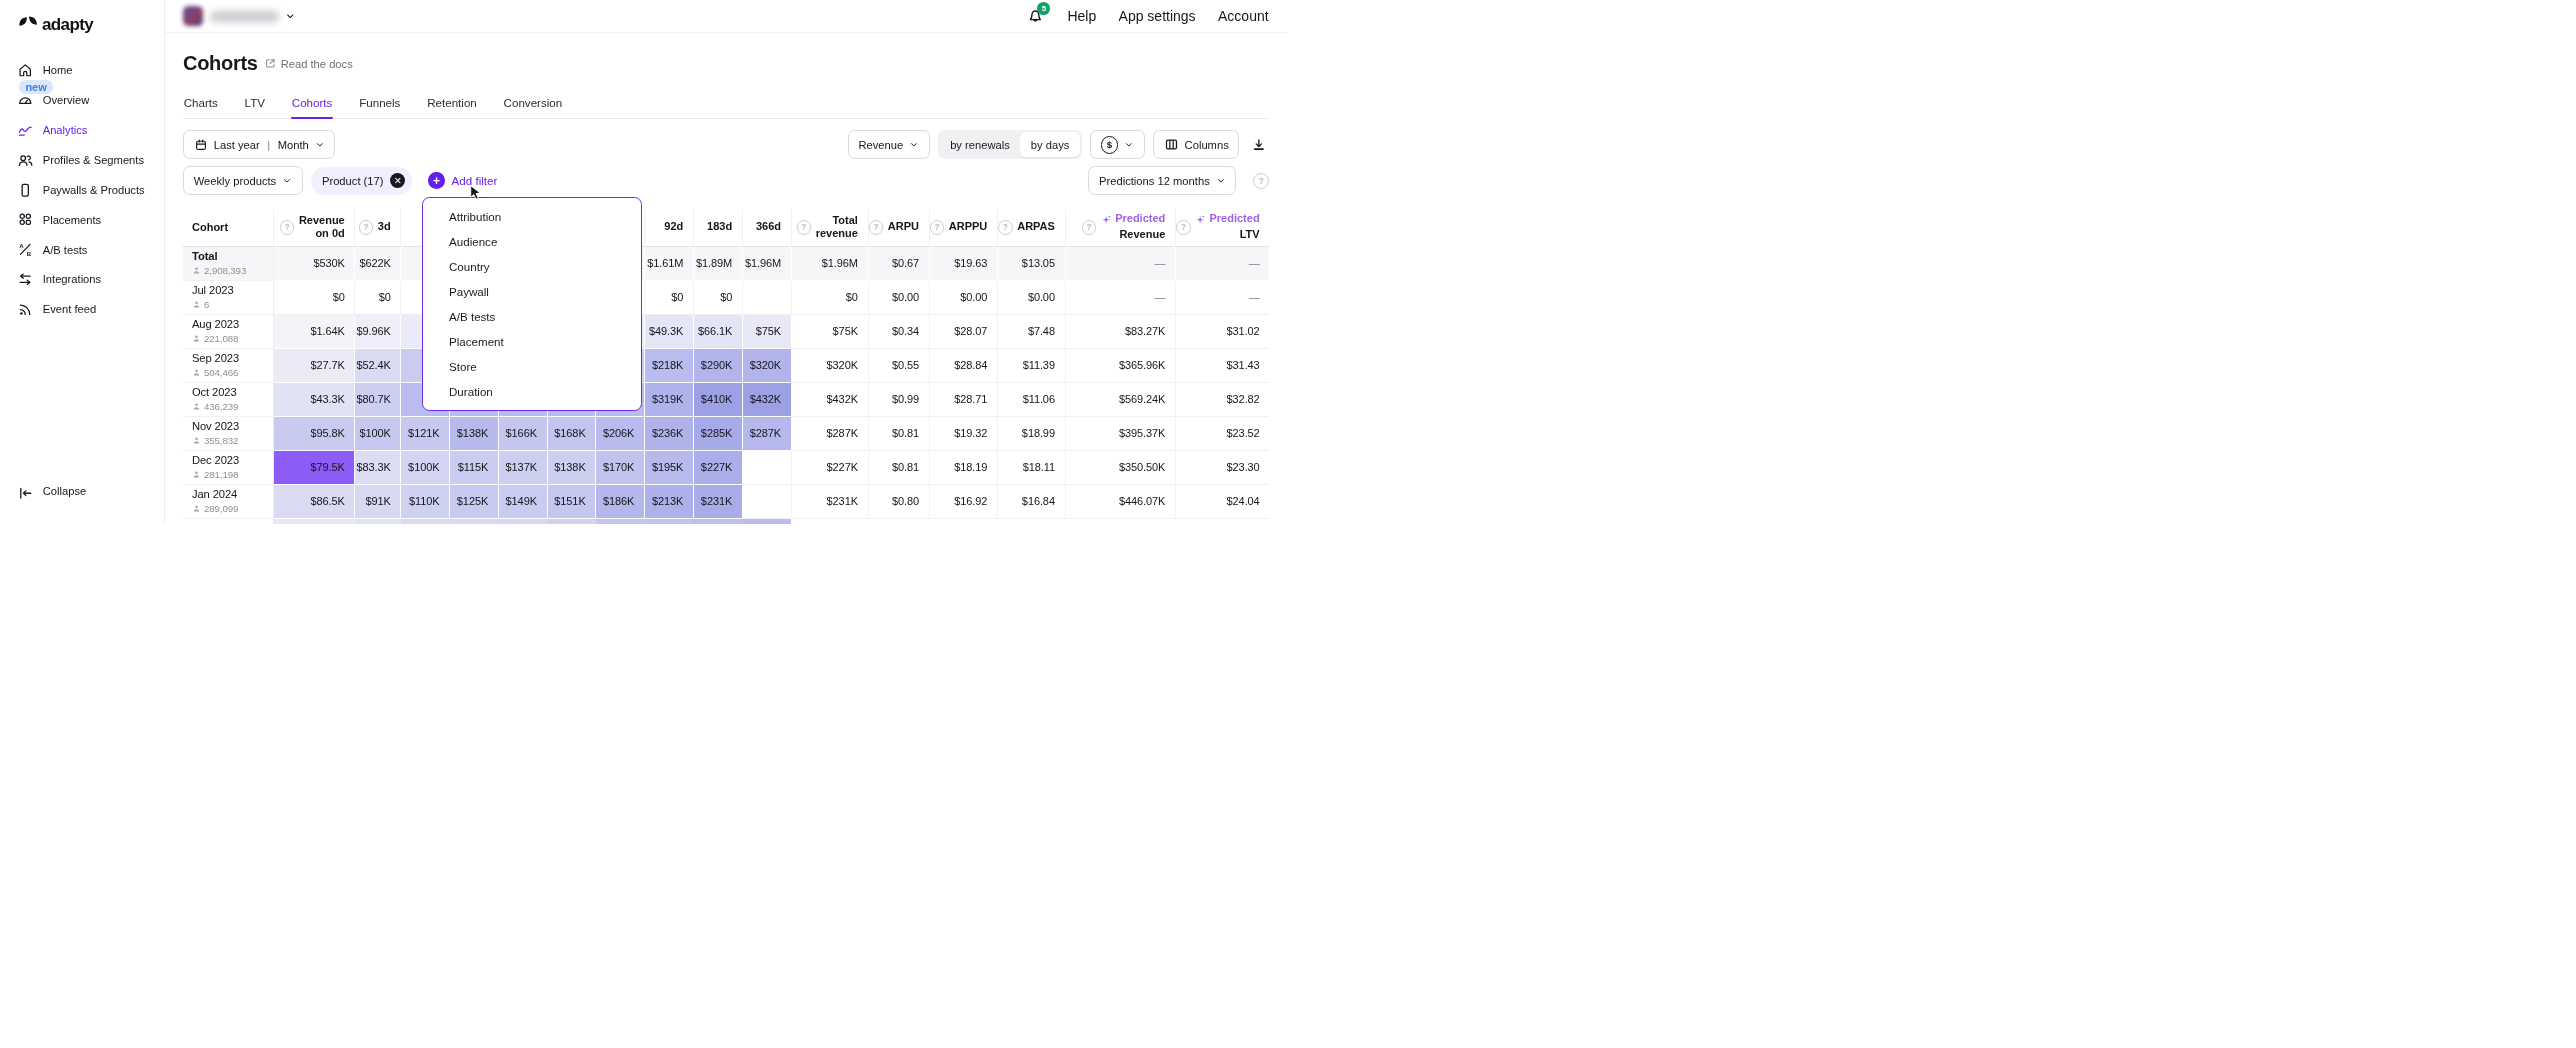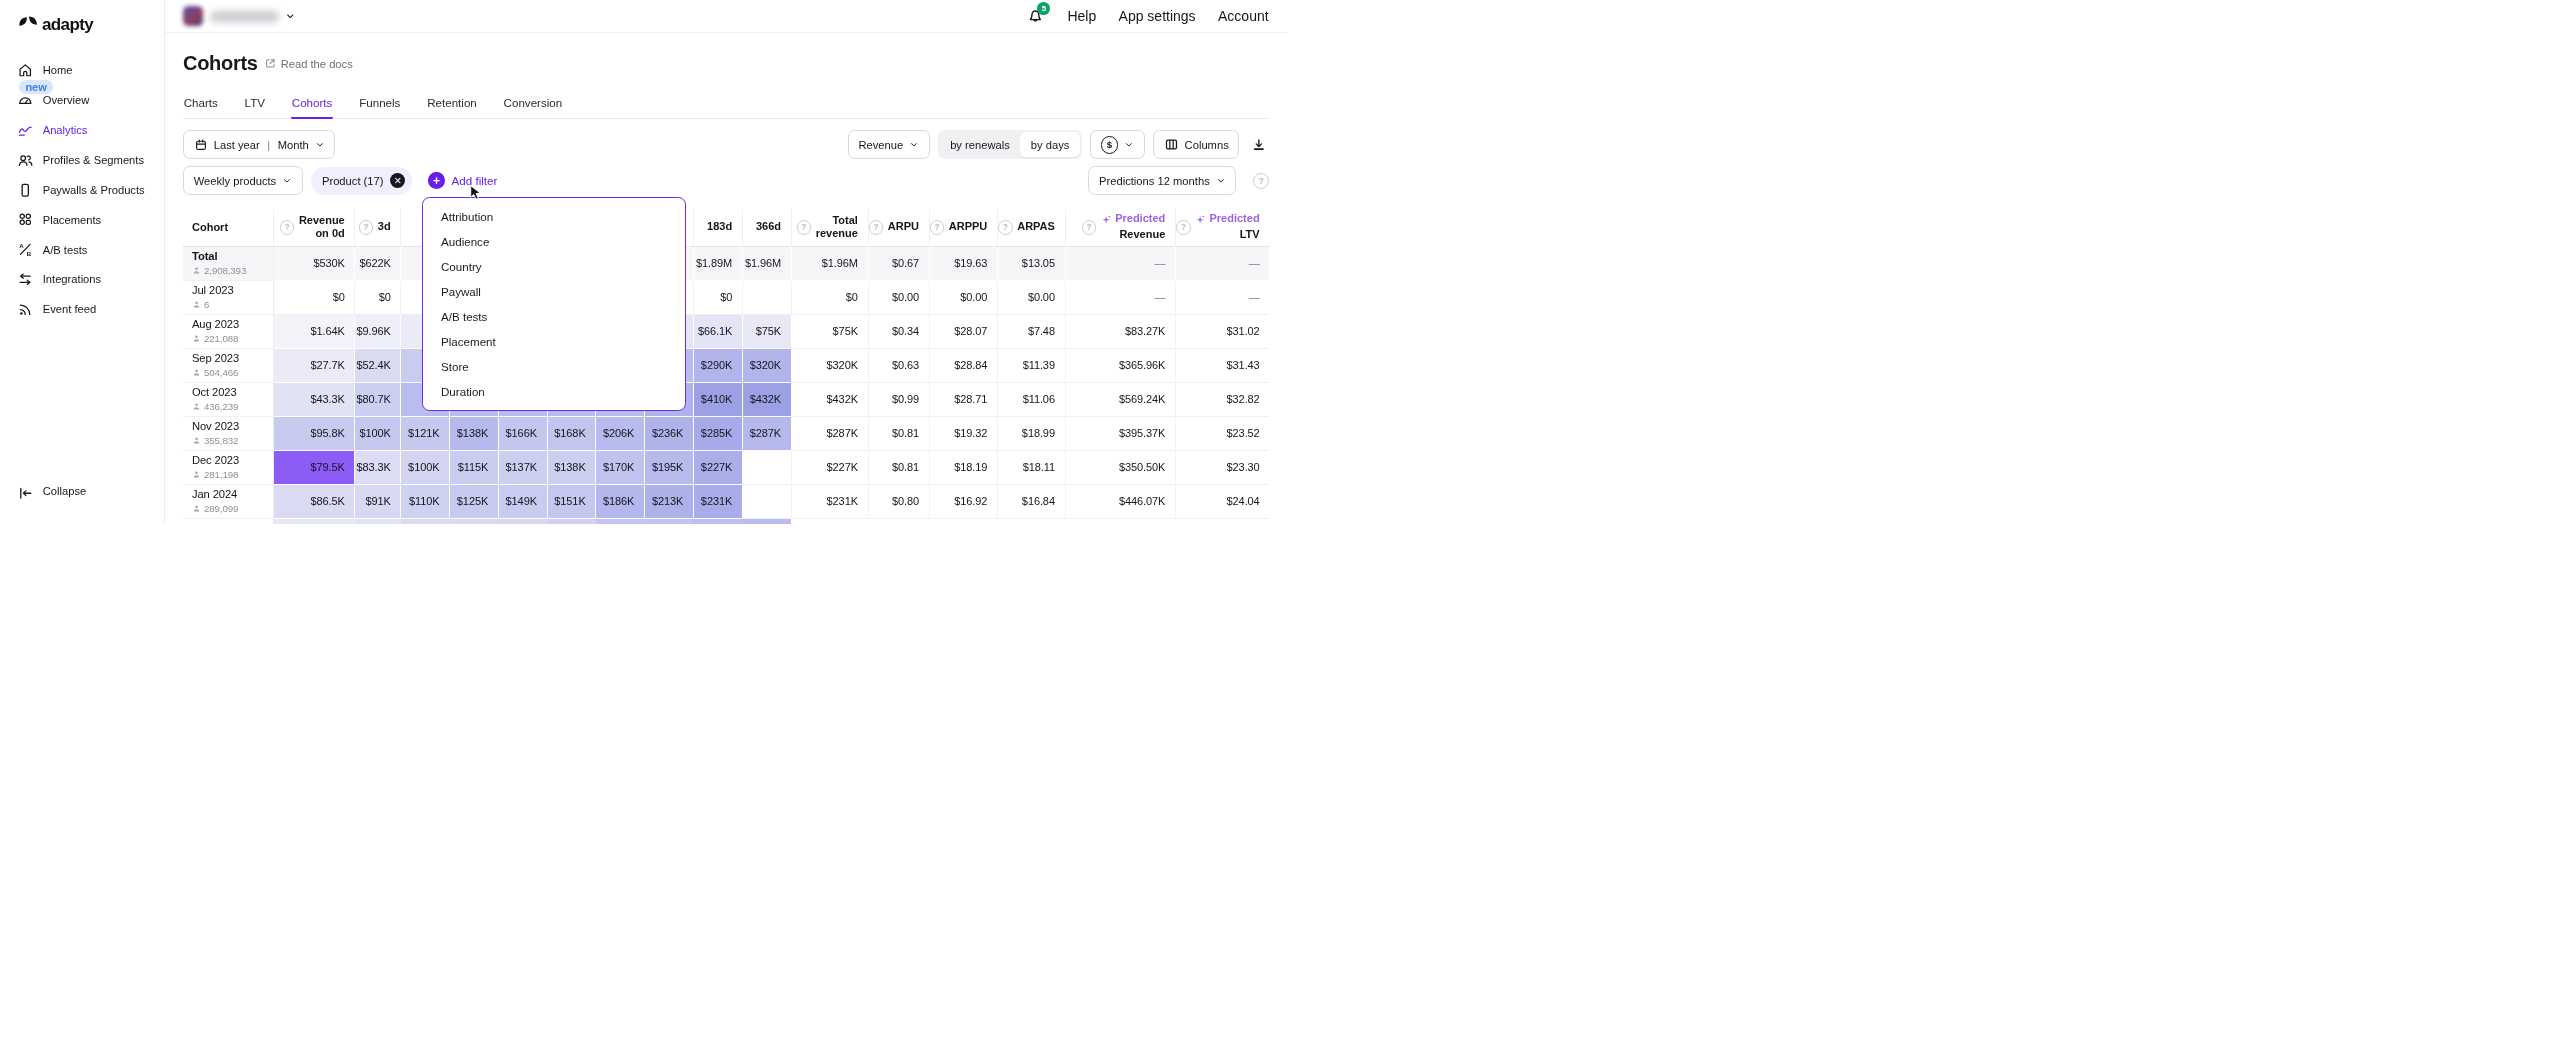--- a/index.html
+++ b/index.html
@@ -82,21 +82,21 @@
   tbody td.heat{border-color:rgba(255,255,255,.95);}
   td.cohort{ text-align:left;padding-left:9px;padding-right:4.5px;border-right:0.7px solid #ededf2;}
   .c-name{font-size:11.2px;line-height:1.2;}
   tr.total .c-name{font-weight:700;}
   .c-count{display:flex;align-items:center;gap:3px;color:#8f8f99;font-size:9.7px;margin-top:1.5px;}
   .c-count svg{width:9px;height:9px;}
   td.dash{color:#7b7b85;}
   tr.partial td{height:6px;border:none;}
 
   
-  .filter-menu{position:absolute;left:257px;top:197px;width:264px;background:#fff;border:1.9px solid #6d28f0;border-radius:7.5px;padding:6px 4px;z-index:50;box-sizing:border-box;}
+  .filter-menu{position:absolute;left:257px;top:197px;width:220px;background:#fff;border:1.9px solid #6d28f0;border-radius:7.5px;padding:6px 12px;z-index:50;box-sizing:border-box;}
   .filter-menu div{padding:6px 14px;font-size:11.6px;color:#1b1b22;cursor:pointer;}
 
   .cursor{position:absolute;left:305px;top:185px;z-index:60;width:13.5px;height:16.5px;pointer-events:none;}
 </style>
 </head>
 <body>
 
 <div class="app">
 
   <aside class="sidebar">
@@ -573,21 +573,21 @@
                 <td class="heat" style="background: rgb(218, 219, 243);">$52.4K</td>
                 <td class="heat" style="background: rgb(201, 203, 240);"></td>
                 <td class="heat" style="background: rgb(201, 203, 240);"></td>
                 <td class="heat" style="background: rgb(201, 203, 240);"></td>
                 <td class="heat" style="background: rgb(201, 203, 240);"></td>
                 <td class="heat" style="background: rgb(201, 203, 240);"></td>
                 <td class="heat" style="background: rgb(185, 188, 238);">$218K</td>
                 <td class="heat" style="background: rgb(178, 181, 236);">$290K</td>
                 <td class="heat" style="background: rgb(178, 181, 236);">$320K</td>
                 <td>$320K</td>
-                <td>$0.63</td>
+                <td>$0.55</td>
                 <td>$28.84</td>
                 <td>$11.39</td>
                 <td>$365.96K</td>
                 <td>$31.43</td>
               </tr>
               <tr class="">
                 <td class="cohort">
                   <div class="c-name">Oct 2023</div>
                   <div class="c-count">
                     <span style="display:inline-flex;width:9px;height:9px;">

